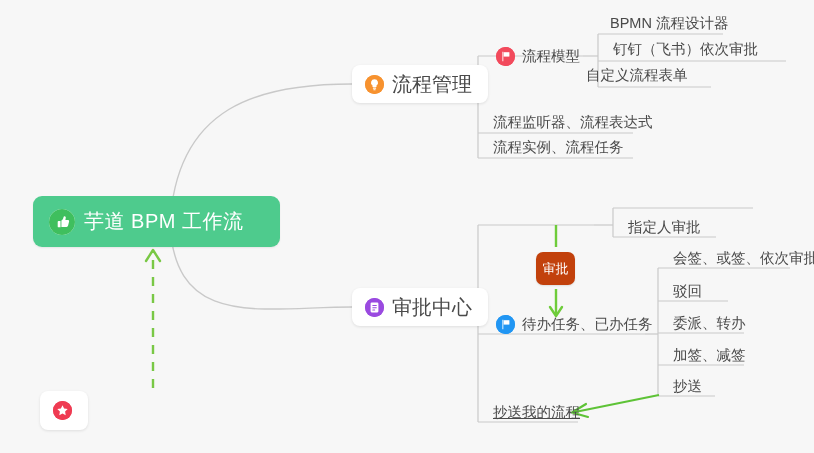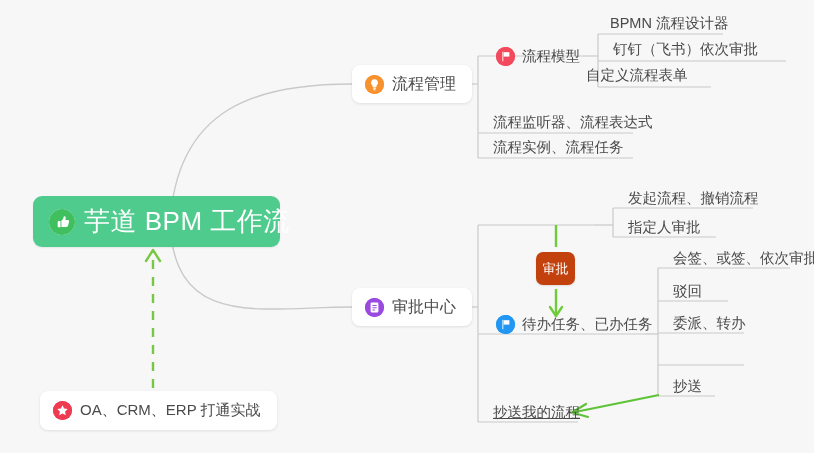--- a/index.html
+++ b/index.html
@@ -13,29 +13,29 @@
   #stage{position:absolute;inset:0;width:814px;height:453px;}
   #wires{position:absolute;left:0;top:0;width:814px;height:453px;pointer-events:none;}
 
   .node{position:absolute;display:flex;align-items:center;box-sizing:border-box;white-space:nowrap;}
 
   
   .root{
     left:33px;top:196px;width:247px;height:51px;
     background:#4ecb8d;border-radius:9px;
     padding-left:16px;color:#ffffff;
-    font-size:26px;letter-spacing:.5px;
+    font-size:20px;letter-spacing:.5px;
     box-shadow:0 1px 2px rgba(0,0,0,.07);
   }
   .root .label{margin-left:9px;font-weight:400;}
 
   
   .card{
     background:#ffffff;border-radius:8px;height:38px;
-    padding:0 16px 0 13px;font-size:16px;color:#4a4a4a;
+    padding:0 16px 0 13px;font-size:20px;color:#4a4a4a;
     box-shadow:0 1px 3px rgba(0,0,0,.10);
   }
   .card .label{margin-left:8px;}
 
   .n-liucheng{left:352px;top:65px;}
   .n-shenpi{left:352px;top:288px;}
   .n-oa{left:40px;top:391px;height:39px;font-size:15px;}
 
   
   .leaf{
@@ -181,23 +181,20 @@
         <rect x="5.6" y="4.6" width="7.8" height="9.8" rx="1.1" fill="#fff"></rect>
         <rect x="7.3" y="7" width="4.5" height="1" rx=".5" fill="#9a4ae0"></rect>
         <rect x="7.3" y="9.2" width="4.5" height="1" rx=".5" fill="#9a4ae0"></rect>
         <rect x="7.3" y="11.4" width="2.9" height="1" rx=".5" fill="#9a4ae0"></rect>
       </svg>
     </span>
     <span class="label">审批中心</span>
   </div>
 
 
-  <div class="node leaf noicon" style="left:618px;top:183px;">
-    <span>发起流程、撤销流程</span>
-  </div>
   <div class="node leaf noicon" style="left:618px;top:212px;">
     <span>指定人审批</span>
   </div>
 
   <div class="node badge">
     <span>审批</span>
   </div>
 
   <div class="node leaf" style="left:488px;top:309px;">
     <span class="ico ico-blue">
@@ -212,31 +209,33 @@
 
   <div class="node leaf noicon" style="left:663px;top:243px;">
     <span>会签、或签、依次审批</span>
   </div>
   <div class="node leaf noicon" style="left:663px;top:276px;">
     <span>驳回</span>
   </div>
   <div class="node leaf noicon" style="left:663px;top:308px;">
     <span>委派、转办</span>
   </div>
+  <div class="node leaf noicon" style="left:663px;top:340px;">
+    <span>加签、减签</span>
+  </div>
   <div class="node leaf noicon" style="left:663px;top:371px;">
     <span>抄送</span>
   </div>
 
   <div class="node leaf noicon" style="left:483px;top:397px;text-decoration:underline;">
     <span>抄送我的流程</span>
   </div>
 
   <div class="node card n-oa">
     <span class="ico ico-rose">
       <svg width="19" height="19" viewBox="0 0 19 19">
         <circle cx="9.5" cy="9.5" r="9.5" fill="#ef3b52"></circle>
         <path d="M9.5 4.3l1.6 3.3 3.6.5-2.6 2.5.6 3.6-3.2-1.7-3.2 1.7.6-3.6L4.3 8.1l3.6-.5z" fill="#fff"></path>
       </svg>
     </span>
-    <span class="label">OA、CRM、ERP 打通实战</span>
   </div>
 
 </div>
 
 </body></html>

